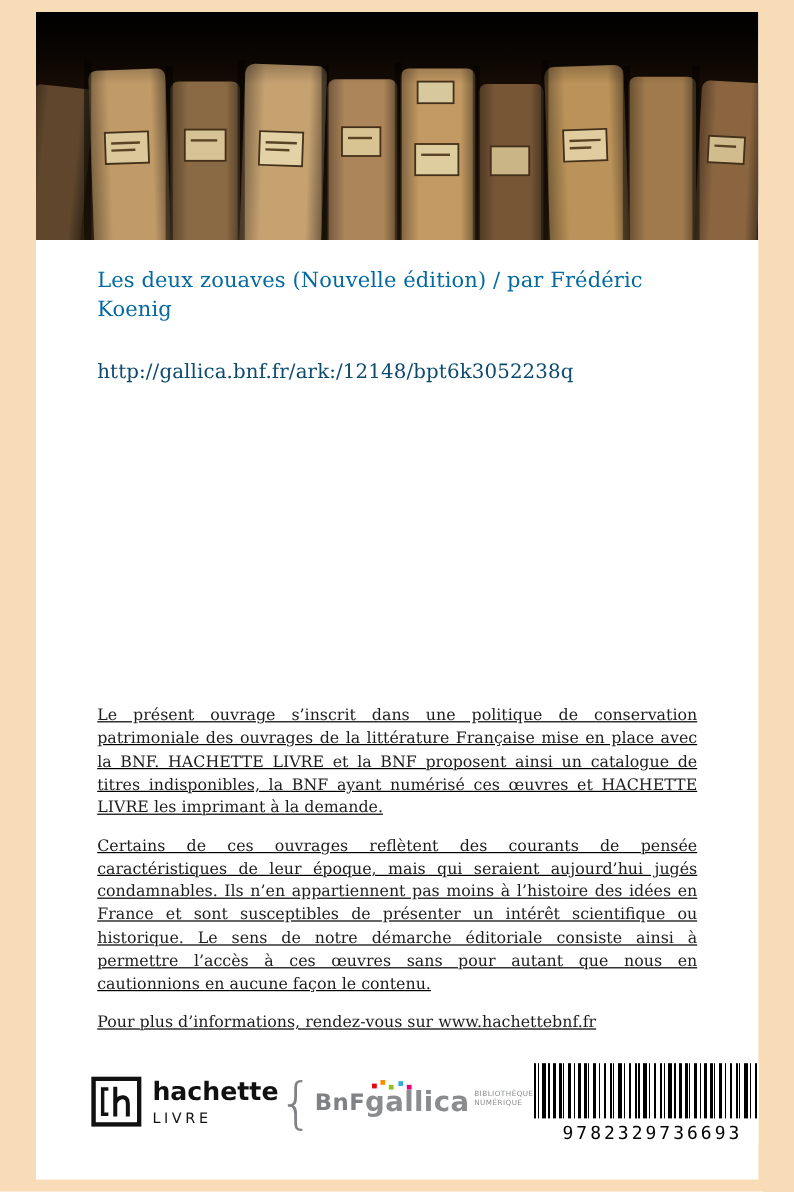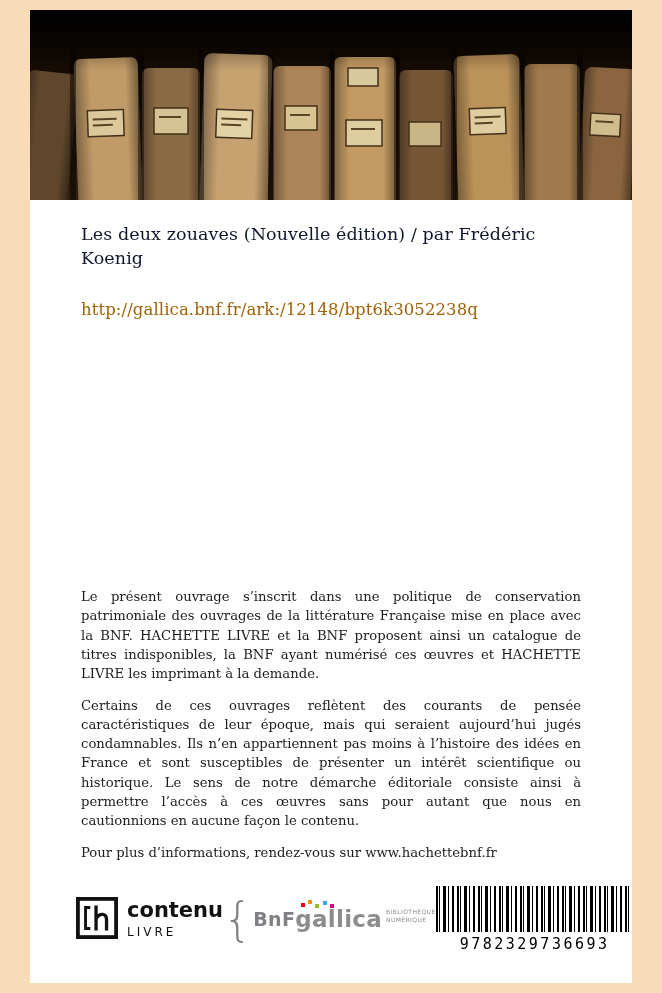--- a/index.html
+++ b/index.html
@@ -10,27 +10,27 @@
     font-family:"DejaVu Serif", serif;
     -webkit-font-smoothing:antialiased;
   }
   .paper{
     position:absolute;left:30px;top:10px;width:602px;height:973px;
     background:#ffffff;overflow:hidden;
   }
   .photo{display:block;width:602px;height:190px;}
   .content{padding:0 51px;}
   .title{
-    margin:22px 0 0;font-size:17.5px;line-height:1.38;color:#0f172a;
+    margin:22px 0 0;font-size:17.5px;line-height:1.38;color:#0369a1;
     font-weight:400;letter-spacing:0.1px;
   }
   .permalink{
-    margin:30px 0 0;font-size:16.5px;color:#a16207;letter-spacing:0.1px;
-  }
-  .body-text{margin-top:268px;}
+    margin:30px 0 0;font-size:16.5px;color:#0c4a6e;letter-spacing:0.1px;
+  }
+  .body-text{margin-top:268px;text-decoration:underline;}
   .body-text p{
     margin:0 0 13px;font-size:13.2px;line-height:1.45;color:#1c1c1c;
     text-align:justify;
   }
   .body-text p.info{text-align:left;margin-top:6px;}
   
   .footer{
     position:absolute;left:46px;right:14px;bottom:30px;
     display:flex;align-items:center;justify-content:space-between;
     font-family:"DejaVu Sans", sans-serif;
@@ -176,21 +176,21 @@
 
     <div class="hachette">
       <span>
         <svg width="42" height="42" viewBox="0 0 44 44" xmlns="http://www.w3.org/2000/svg">
           <rect x="2" y="2" width="40" height="40" fill="#ffffff" stroke="#111111" stroke-width="4"></rect>
           <path d="M15 11 h-5 v22 h5" fill="none" stroke="#111111" stroke-width="3"></path>
           <path d="M21 9 v26 M21 23 c4,-7 11,-6 11,1 v11" fill="none" stroke="#111111" stroke-width="3.5"></path>
         </svg>
       </span>
       <span class="hachette-text">
-        <span class="hachette-name">contenu</span>
+        <span class="hachette-name">hachette</span>
         <span class="hachette-division">LIVRE</span>
       </span>
     </div>
 
     <div class="bnf">
       <span class="bnf-brace">{</span>
       <span class="bnf-name">BnF</span>
     </div>
 
     <div class="gallica">

